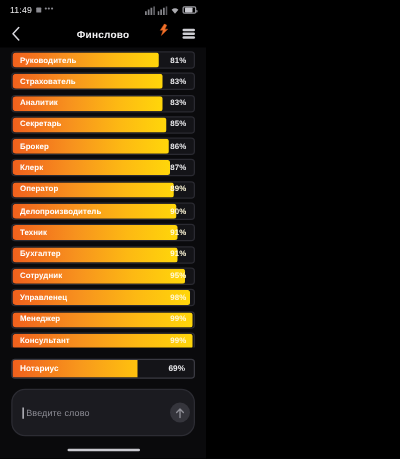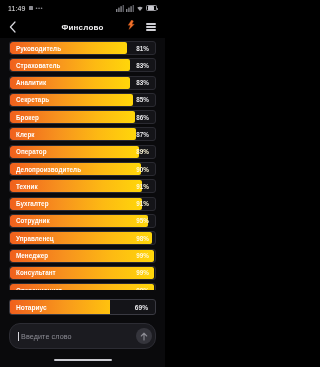--- a/index.html
+++ b/index.html
@@ -112,21 +112,21 @@
     position:relative; z-index:2; margin-left:auto; padding-right:7px;
     font-size:6.6px; color:#e9e9ec; font-weight:700;
   }
 
   
   .composer{
     flex:0 0 auto;
     padding:8px 9px 4px 9px;
   }
   .inputbar{
-    height:26px;
+    height:38px;
     background:#1b1b20;
     border:.7px solid #2c2c33;
     border-radius:11px;
     display:flex; align-items:center;
     padding:0 3px 0 8px;
   }
   .caret{ width:1px; height:9px; background:#d8d8de; margin-right:2px; }
   .ph{ font-size:7.2px; color:#8e8e96; letter-spacing:.1px; }
   .send{
     margin-left:auto;

